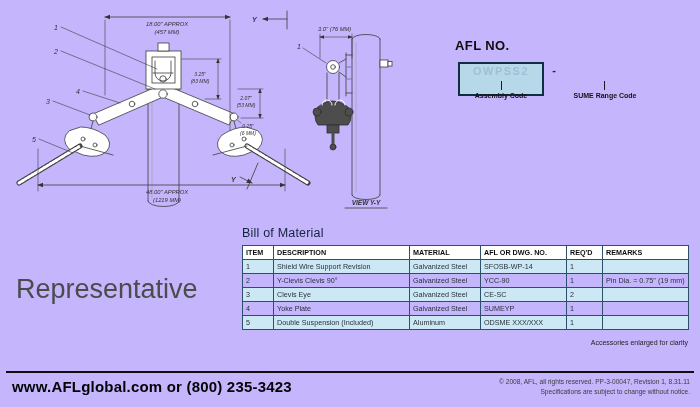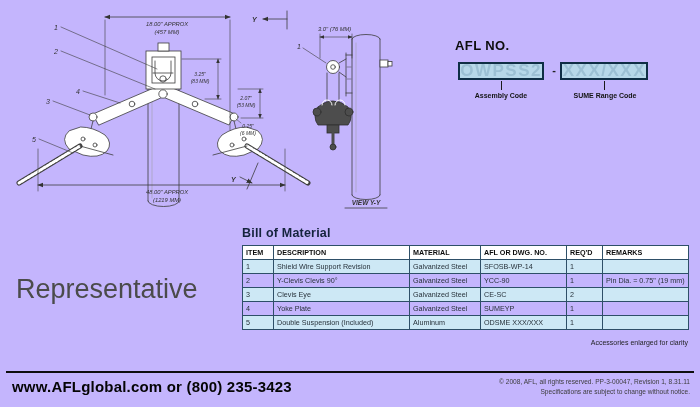--- a/index.html
+++ b/index.html
@@ -12,36 +12,36 @@
   .drawing text { font-family:"Liberation Sans", sans-serif; fill:#333; }
   .dimtxt { font-size:5.8px; font-style:italic; }
   .dimtxt2 { font-size:5px; font-style:italic; }
   .callout { font-size:7px; font-style:italic; }
   .axis { font-size:7px; font-style:italic; font-weight:bold; }
   .viewlbl { font-size:6.5px; font-style:italic; font-weight:bold; }
 
   
   .afl-no { position:absolute; left:455px; top:38px; width:210px; height:70px; }
   .afl-title { position:absolute; left:0; top:0; font-size:13px; font-weight:bold; color:#0d0d0d; letter-spacing:.4px; }
-  .code-box { position:absolute; top:24px; height:18px; background:#b7d8e9; border:2px solid #0f2e45; color:#9cc0d4; font-weight:bold; font-size:17px; text-align:right; line-height:14px; letter-spacing:1.5px; }
+  .code-box { position:absolute; top:24px; height:34px; background:#b7d8e9; border:2px solid #0f2e45; color:#9cc0d4; font-weight:bold; font-size:11px; text-align:center; line-height:14px; letter-spacing:1.5px; }
   .box-assembly { left:3px; width:86px; }
   .box-range { left:105px; width:88px; }
   .code-sep { position:absolute; left:93px; top:26px; width:12px; text-align:center; font-weight:bold; font-size:11px; color:#222; }
   .leader { position:absolute; width:1px; height:9px; background:#1a1a1a; top:43px; }
   .leader-1 { left:46px; } .leader-2 { left:149px; }
   .code-label { position:absolute; top:54px; font-size:7px; font-weight:bold; color:#141414; text-align:center; }
   .label-assembly { left:0px; width:92px; }
   .label-range { left:100px; width:100px; }
 
   
   .rep { position:absolute; left:16px; top:274px; width:228px; font-size:27px; color:#4b4b4b; line-height:1.18; }
 
   
   .bom { position:absolute; left:242px; top:226px; width:446px; }
-  .bom-title { font-size:12.5px; font-weight:bold; color:#14233d; letter-spacing:.2px; margin-bottom:5px; }
+  .bom-title { font-size:12.5px; font-weight:normal; color:#14233d; letter-spacing:.2px; margin-bottom:5px; }
   .bom table { border-collapse:collapse; width:446px; table-layout:fixed; }
   .bom th, .bom td { border:1px solid #2e4f68; font-size:7.2px; padding:1px 3px; height:14px; overflow:hidden; white-space:nowrap; text-align:left; vertical-align:middle; }
   .bom th { font-weight:bold; color:#0c0c0c; background:#ffffff; }
   .bom td { color:#27313a; }
   .bom tr.blue td { background:#cde8f5; }
   .bom-note { text-align:right; font-size:7px; color:#1f1f1f; margin-top:9px; }
 
   
   .footer-line { position:absolute; left:6px; top:371px; width:688px; border-top:2px solid #0e0e0e; }
   .footer-contact { position:absolute; left:12px; top:378px; font-size:15px; font-weight:bold; color:#050505; letter-spacing:.2px; }
@@ -220,21 +220,20 @@
 
     <text class="dimtxt" x="313" y="28">3.0" (76 MM)</text>
     <text class="callout" x="292" y="46">1</text>
     <text class="viewlbl" x="361" y="202" text-anchor="middle">VIEW Y-Y</text>
   </svg>
 
   <div class="afl-no">
     <div class="afl-title">AFL NO.</div>
     <div class="code-box box-assembly">OWPSS2</div>
     <div class="code-sep">-</div>
-    <div class="code-box box-range">XXX/XXX</div>
     <div class="leader leader-1"></div>
     <div class="leader leader-2"></div>
     <div class="code-label label-assembly">Assembly Code</div>
     <div class="code-label label-range">SUME Range Code</div>
   </div>
 
   <div class="rep">
     <div>Representative</div>
   </div>
 

